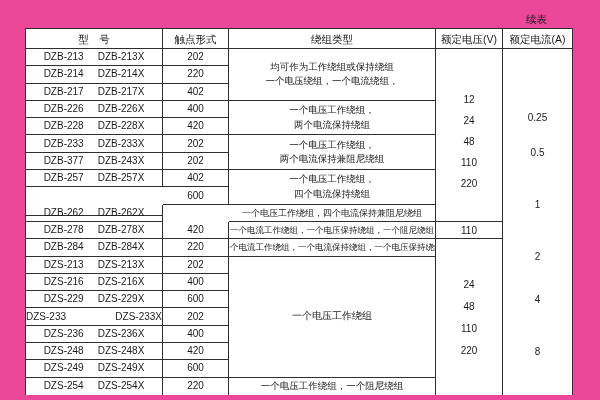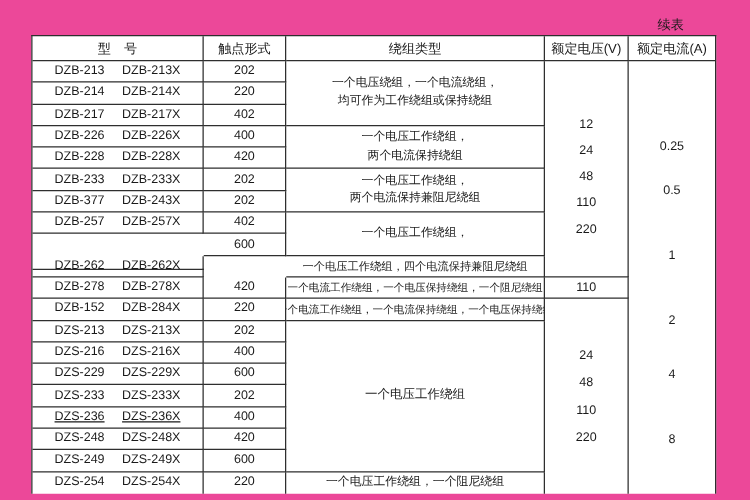--- a/index.html
+++ b/index.html
@@ -110,21 +110,21 @@
         <span>DZB-262X</span>
       </div>
       <div class="cell model-cell" style="grid-area: 12 / 1 / 13;">
         <span>DZB-278</span>
         <span>DZB-278X</span>
       </div>
       <div class="cell " style="grid-area: 12 / 2 / 13;">
         <span>420</span>
       </div>
       <div class="cell model-cell" style="grid-area: 13 / 1 / 14;">
-        <span>DZB-152</span>
+        <span>DZB-284</span>
         <span>DZB-284X</span>
       </div>
       <div class="cell " style="grid-area: 13 / 2 / 14;">
         <span>220</span>
       </div>
       <div class="cell model-cell" style="grid-area: 14 / 1 / 15;">
         <span>DZS-213</span>
         <span>DZS-213X</span>
       </div>
       <div class="cell " style="grid-area: 14 / 2 / 15;">
@@ -137,28 +137,28 @@
       <div class="cell " style="grid-area: 15 / 2 / 16;">
         <span>400</span>
       </div>
       <div class="cell model-cell" style="grid-area: 16 / 1 / 17;">
         <span>DZS-229</span>
         <span>DZS-229X</span>
       </div>
       <div class="cell " style="grid-area: 16 / 2 / 17;">
         <span>600</span>
       </div>
-      <div class="cell model-cell" style="grid-area: 17 / 1 / 18;">
+      <div class="cell model-cell" style="grid-area: 17 / 1 / 18; justify-content: space-between;">
         <span>DZS-233</span>
         <span>DZS-233X</span>
       </div>
       <div class="cell " style="grid-area: 17 / 2 / 18;">
         <span>202</span>
       </div>
-      <div class="cell model-cell" style="grid-area: 18 / 1 / 19; text-decoration: underline;">
+      <div class="cell model-cell" style="grid-area: 18 / 1 / 19;">
         <span>DZS-236</span>
         <span>DZS-236X</span>
       </div>
       <div class="cell " style="grid-area: 18 / 2 / 19;">
         <span>400</span>
       </div>
       <div class="cell model-cell" style="grid-area: 19 / 1 / 20;">
         <span>DZS-248</span>
         <span>DZS-248X</span>
       </div>
@@ -173,33 +173,34 @@
         <span>600</span>
       </div>
       <div class="cell model-cell nob" style="grid-area: 21 / 1 / 22;">
         <span>DZS-254</span>
         <span>DZS-254X</span>
       </div>
       <div class="cell nob" style="grid-area: 21 / 2 / 22;">
         <span>220</span>
       </div>
       <div class="cell wind-cell" style="grid-area: 2 / 3 / 5;">
+        <span class="wind-line" style="font-size: 9.5px;">均可作为工作绕组或保持绕组</span>
         <span class="wind-line" style="font-size: 9.5px;">一个电压绕组，一个电流绕组，</span>
-        <span class="wind-line" style="font-size: 9.5px;">均可作为工作绕组或保持绕组</span>
       </div>
       <div class="cell wind-cell" style="grid-area: 5 / 3 / 7;">
         <span class="wind-line" style="font-size: 9.5px;">一个电压工作绕组，</span>
         <span class="wind-line" style="font-size: 9.5px;">两个电流保持绕组</span>
       </div>
       <div class="cell wind-cell" style="grid-area: 7 / 3 / 9;">
         <span class="wind-line" style="font-size: 9.5px;">一个电压工作绕组，</span>
         <span class="wind-line" style="font-size: 9.5px;">两个电流保持兼阻尼绕组</span>
       </div>
       <div class="cell wind-cell" style="grid-area: 9 / 3 / 11;">
         <span class="wind-line" style="font-size: 9.5px;">一个电压工作绕组，</span>
+        <span class="wind-line" style="font-size: 9.5px;">四个电流保持绕组</span>
       </div>
       <div class="cell wind-cell" style="grid-area: 11 / 3 / 12;">
         <span class="wind-line" style="font-size: 9px;">一个电压工作绕组，四个电流保持兼阻尼绕组</span>
       </div>
       <div class="cell wind-cell" style="grid-area: 12 / 3 / 13;">
         <span class="wind-line" style="font-size: 8.5px;">一个电流工作绕组，一个电压保持绕组，一个阻尼绕组</span>
       </div>
       <div class="cell wind-cell" style="grid-area: 13 / 3 / 14;">
         <span class="wind-line" style="font-size: 8.5px;">一个电流工作绕组，一个电流保持绕组，一个电压保持绕组</span>
       </div>

